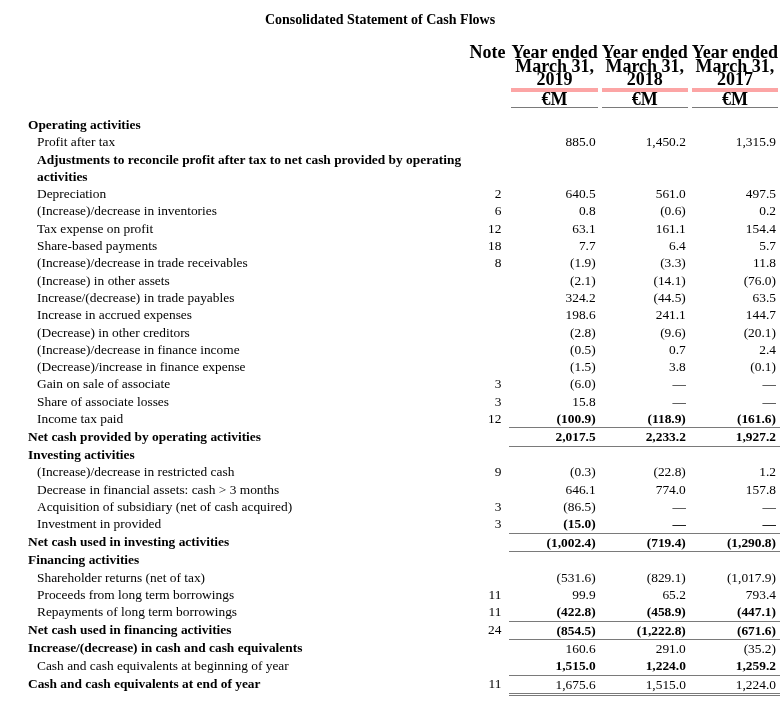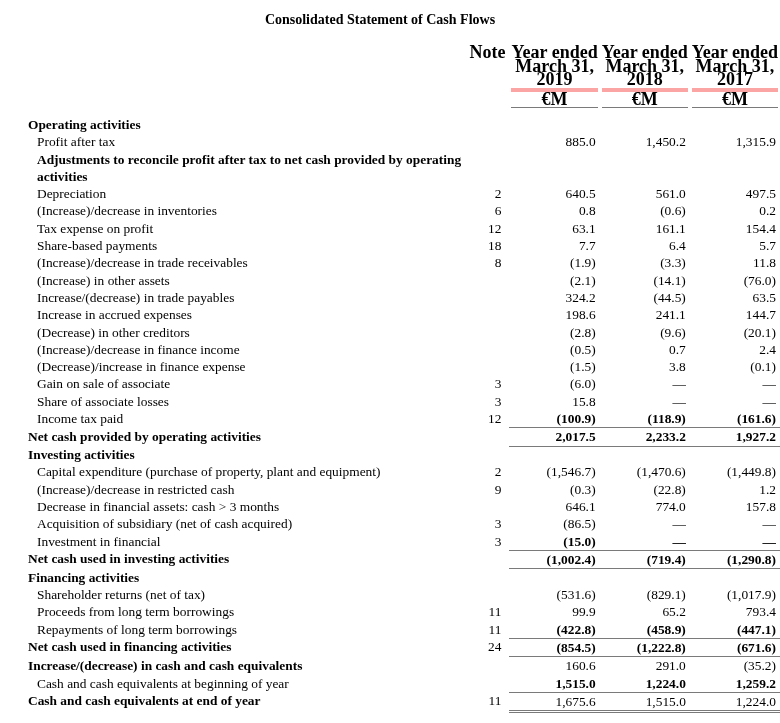--- a/index.html
+++ b/index.html
@@ -207,27 +207,20 @@
           <td class="num v3">1,927.2</td>
         </tr>
         <tr>
           <td class="label bold">Investing activities</td>
           <td class="note"></td>
           <td class="num v1"></td>
           <td class="num v2"></td>
           <td class="num v3"></td>
         </tr>
         <tr>
-          <td class="label">Capital expenditure (purchase of property, plant and equipment)</td>
-          <td class="note">2</td>
-          <td class="num v1">(1,546.7)</td>
-          <td class="num v2">(1,470.6)</td>
-          <td class="num v3">(1,449.8)</td>
-        </tr>
-        <tr>
           <td class="label">(Increase)/decrease in restricted cash</td>
           <td class="note">9</td>
           <td class="num v1">(0.3)</td>
           <td class="num v2">(22.8)</td>
           <td class="num v3">1.2</td>
         </tr>
         <tr>
           <td class="label">Decrease in financial assets: cash &gt; 3 months</td>
           <td class="note"></td>
           <td class="num v1">646.1</td>
@@ -235,21 +228,21 @@
           <td class="num v3">157.8</td>
         </tr>
         <tr>
           <td class="label">Acquisition of subsidiary (net of cash acquired)</td>
           <td class="note">3</td>
           <td class="num v1">(86.5)</td>
           <td class="num v2">—</td>
           <td class="num v3">—</td>
         </tr>
         <tr class="ul">
-          <td class="label">Investment in financial</td>
+          <td class="label">Investment in provided</td>
           <td class="note">3</td>
           <td class="num v1">(15.0)</td>
           <td class="num v2">—</td>
           <td class="num v3">—</td>
         </tr>
         <tr class="ul">
           <td class="label bold">Net cash used in investing activities</td>
           <td class="note"></td>
           <td class="num v1">(1,002.4)</td>
           <td class="num v2">(719.4)</td>

